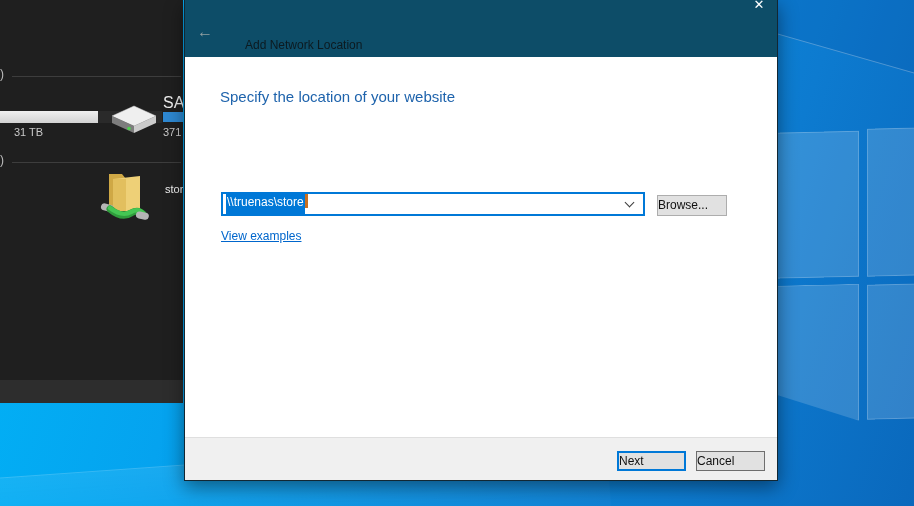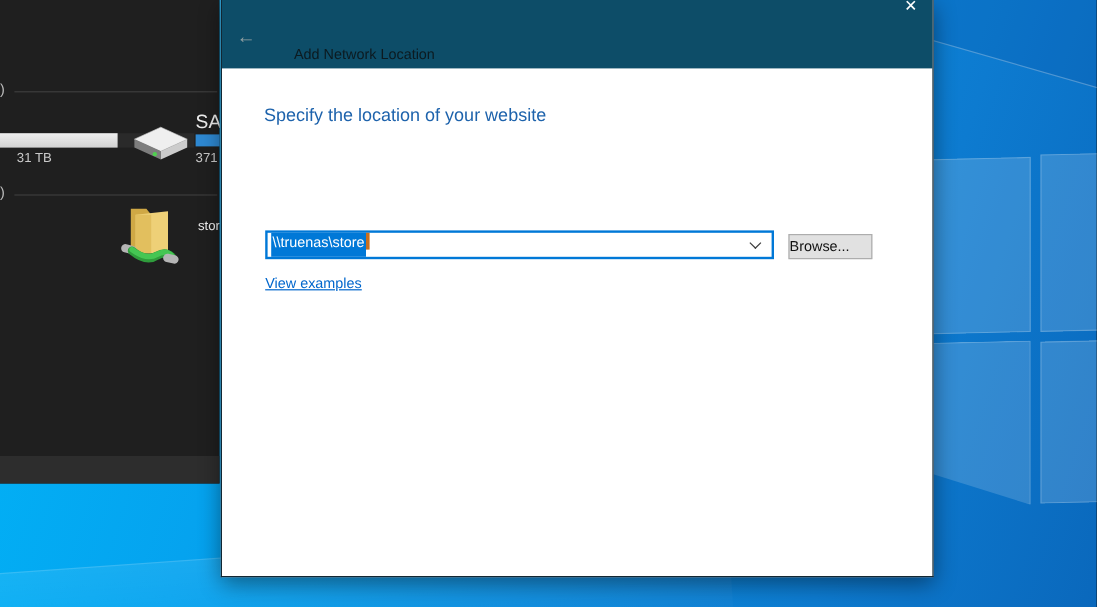--- a/index.html
+++ b/index.html
@@ -153,15 +153,19 @@
 
     <div class="combo">
       <span class="sel-text">\\truenas\store</span>
       <span class="caret"></span>
       <span class="chevron"></span>
     </div>
     <div class="win-btn browse-btn">Browse...</div>
 
     <div class="link">View examples</div>
 
+    <div class="footer">
+      <div class="win-btn next-btn">Next</div>
+      <div class="win-btn cancel-btn">Cancel</div>
+    </div>
   </div>
 
 </div>
 
 </body></html>

